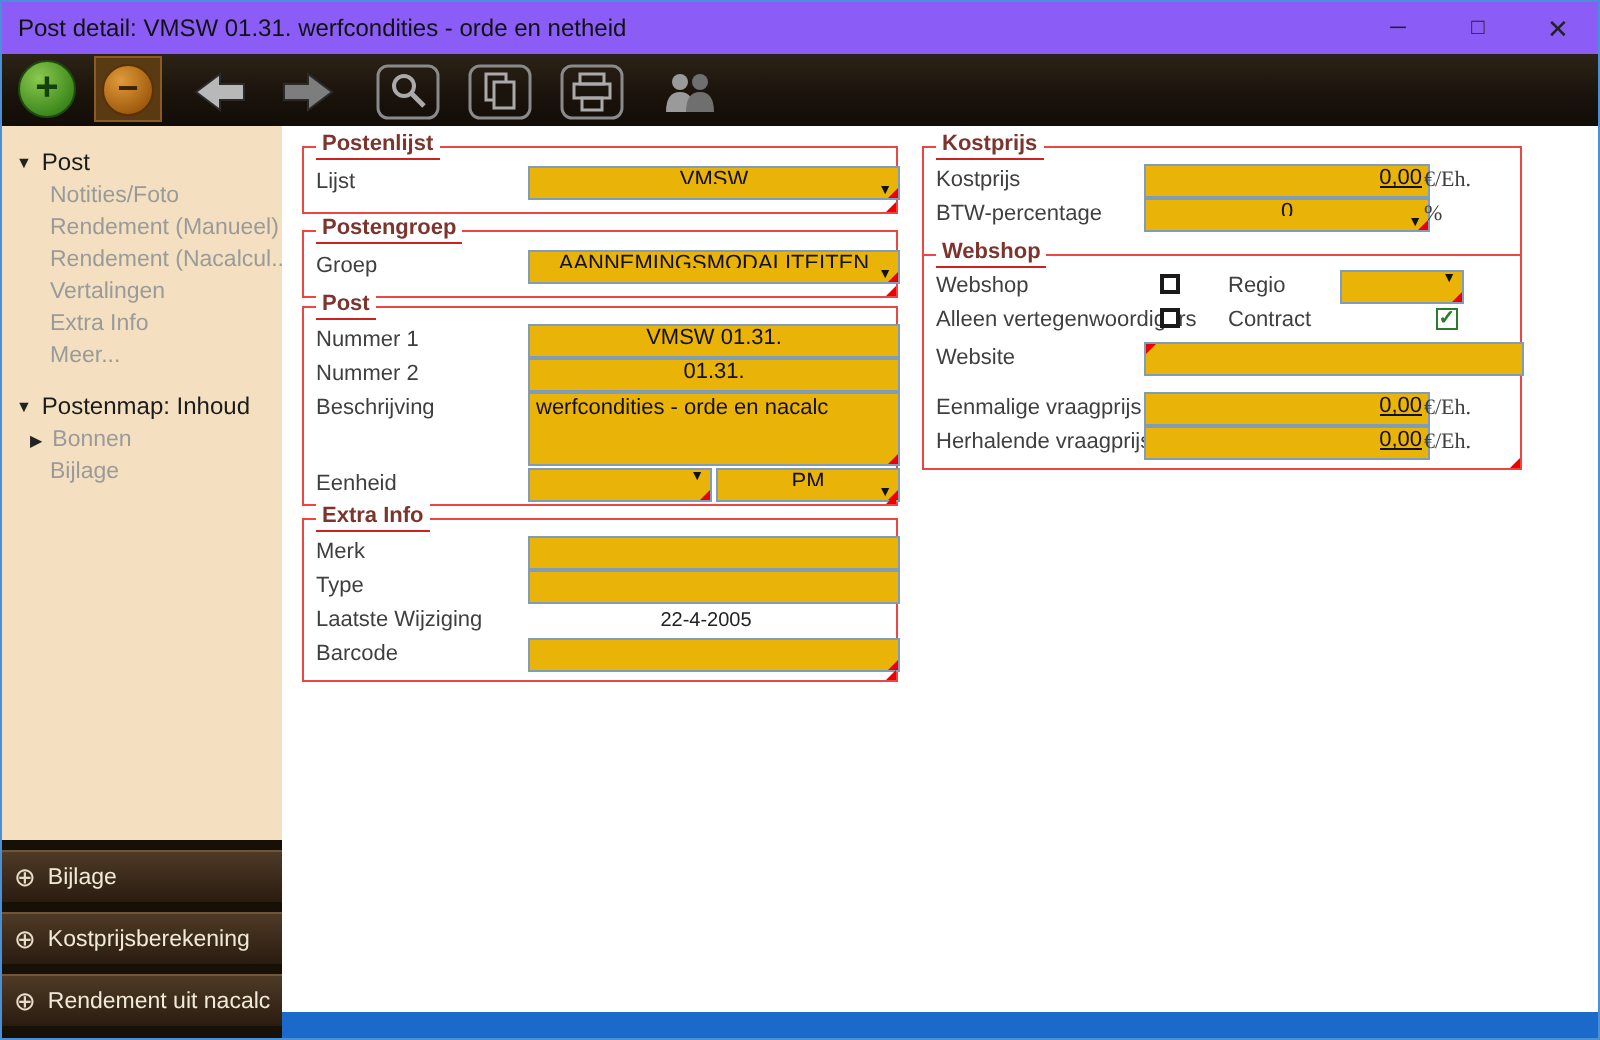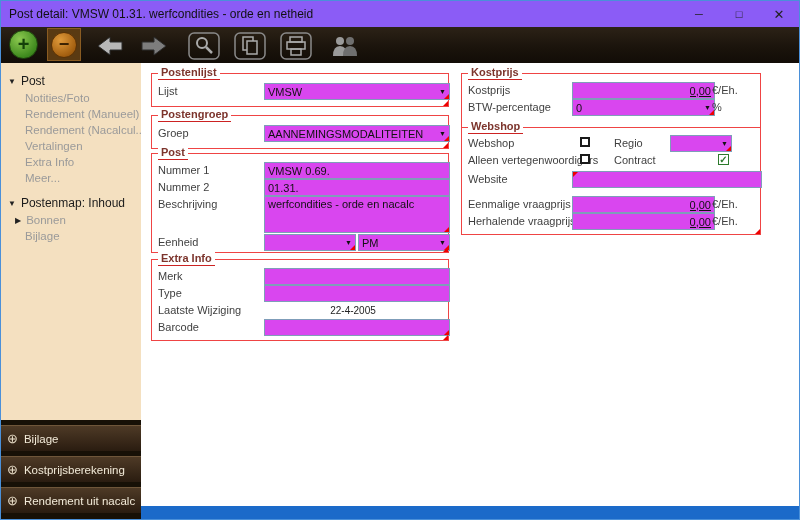--- a/index.html
+++ b/index.html
@@ -42,23 +42,23 @@
     border-top:1px solid #6f563a;display:flex;align-items:center;gap:6px;padding-left:6px;
     color:#f2ead8;font-size:11.5px;}
   .bar-icon{font-size:13px;color:#e8ddc8;}
   
   .main{position:absolute;left:140px;top:62px;right:0;bottom:13px;background:#fff;}
   .bottom-strip{position:absolute;left:140px;right:0;bottom:0;height:13px;background:#1b6ac9;}
   .group{position:absolute;border:1px solid #ef4444;background:#fff;}
   .gtitle{position:absolute;top:-8px;left:6px;background:#fff;padding:0 3px;font-size:11px;
     font-weight:bold;color:#7c342c;border-bottom:1px solid #cc2222;line-height:13px;}
   .lbl{position:absolute;font-size:11px;color:#3f3f3f;line-height:15px;white-space:nowrap;}
-  .unit{position:absolute;font-size:11px;color:#3f3f3f;line-height:17px;white-space:nowrap;}
-  .field{position:absolute;height:15px;border:1px solid #7f9db9;background:#d946ef;font-size:11px;
-    color:#111;display:flex;align-items:center;padding:0 3px;}
+  .unit{position:absolute;font-size:11px;color:#3f3f3f;line-height:17px;white-space:nowrap;font-family:Liberation Serif, serif;}
+  .field{position:absolute;height:15px;border:1px solid #7f9db9;background:#eab308;font-size:11px;
+    color:#111;display:flex;align-items:center;padding:0 3px;flex-direction:column;}
   .field{box-sizing:content-box;}
   .field .val{white-space:nowrap;overflow:hidden;}
   .field.right .val{margin-left:auto;text-decoration:underline;}
   .field.multiline{align-items:flex-start;padding-top:1px;}
   .dd-arrow{margin-left:auto;font-size:7px;color:#111;padding-left:4px;}
   .plainval{position:absolute;font-size:10px;color:#222;line-height:15px;text-align:center;}
   .rc-br::after{content:"";position:absolute;right:0;bottom:0;width:0;height:0;
     border-left:5px solid transparent;border-bottom:5px solid #e00;}
   .rc-tl::before{content:"";position:absolute;left:0;top:0;width:0;height:0;
     border-right:5px solid transparent;border-top:5px solid #e00;}
@@ -189,21 +189,21 @@
       <div class="field rc-br" style="left:112px;top:9px;width:178px">
         <span class="val">AANNEMINGSMODALITEITEN</span>
         <span class="dd-arrow">▼</span>
       </div>
     </div>
 
     <div class="group rc-br" style="left:10px;top:90px;width:298px;height:100px">
       <span class="gtitle">Post</span>
       <span class="lbl" style="left:6px;top:9px">Nummer 1</span>
       <div class="field" style="left:112px;top:8px;width:178px">
-        <span class="val">VMSW 0.69.</span>
+        <span class="val">VMSW 01.31.</span>
       </div>
       <span class="lbl" style="left:6px;top:26px">Nummer 2</span>
       <div class="field" style="left:112px;top:25px;width:178px">
         <span class="val">01.31.</span>
       </div>
       <span class="lbl" style="left:6px;top:43px">Beschrijving</span>
       <div class="field multiline rc-br" style="left:112px;top:42px;width:178px;height:34px">
         <span class="val">werfcondities - orde en nacalc</span>
       </div>
       <span class="lbl" style="left:6px;top:81px">Eenheid</span>

